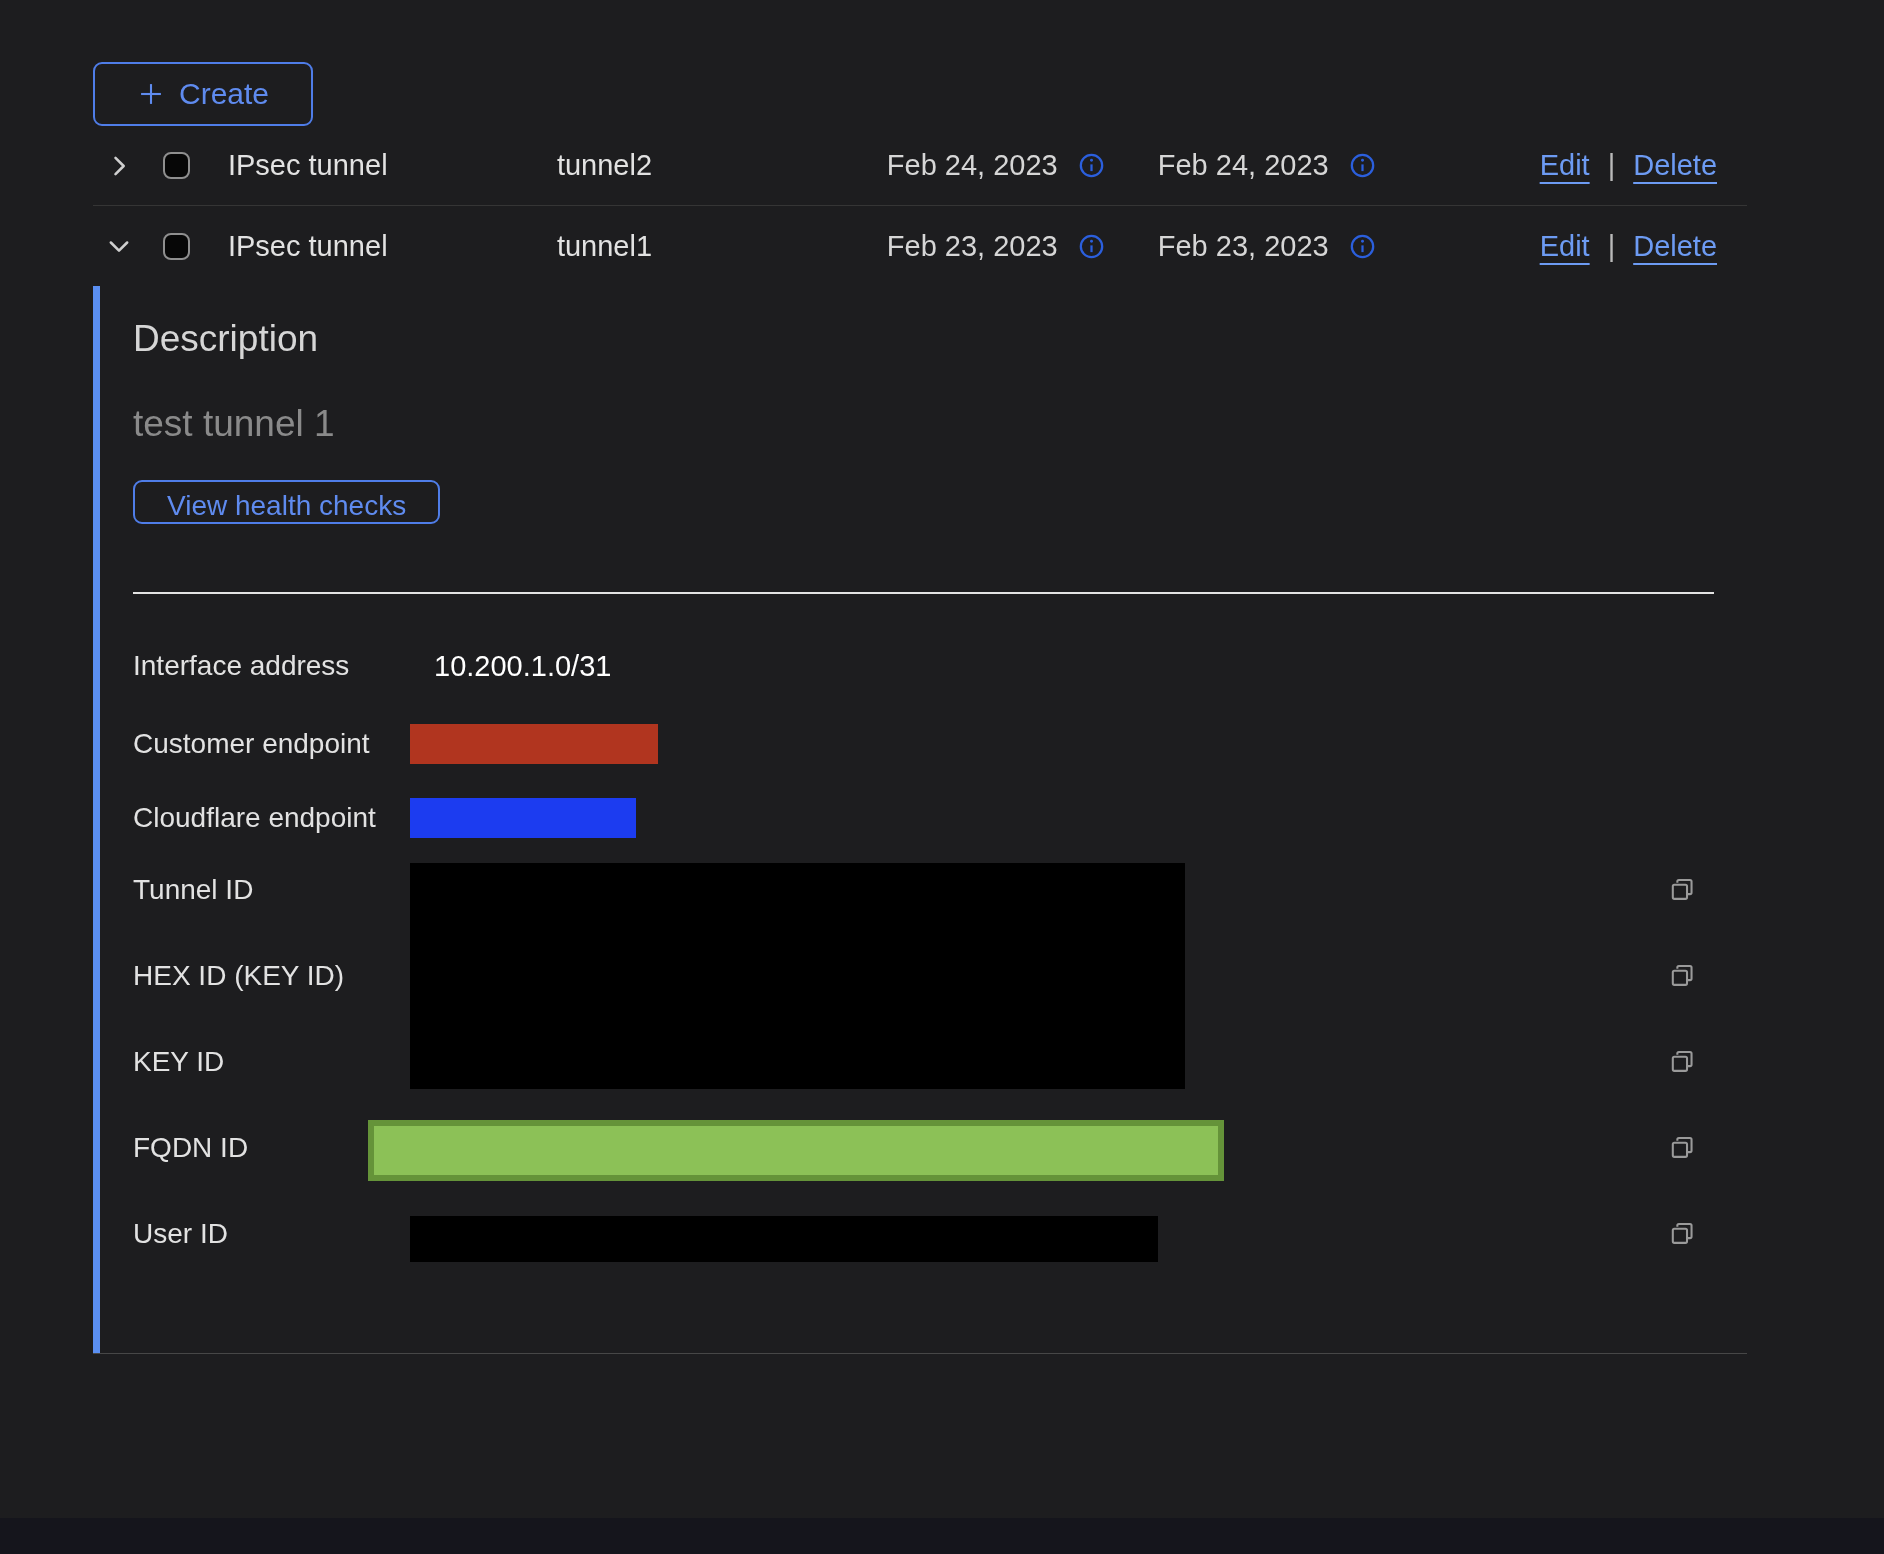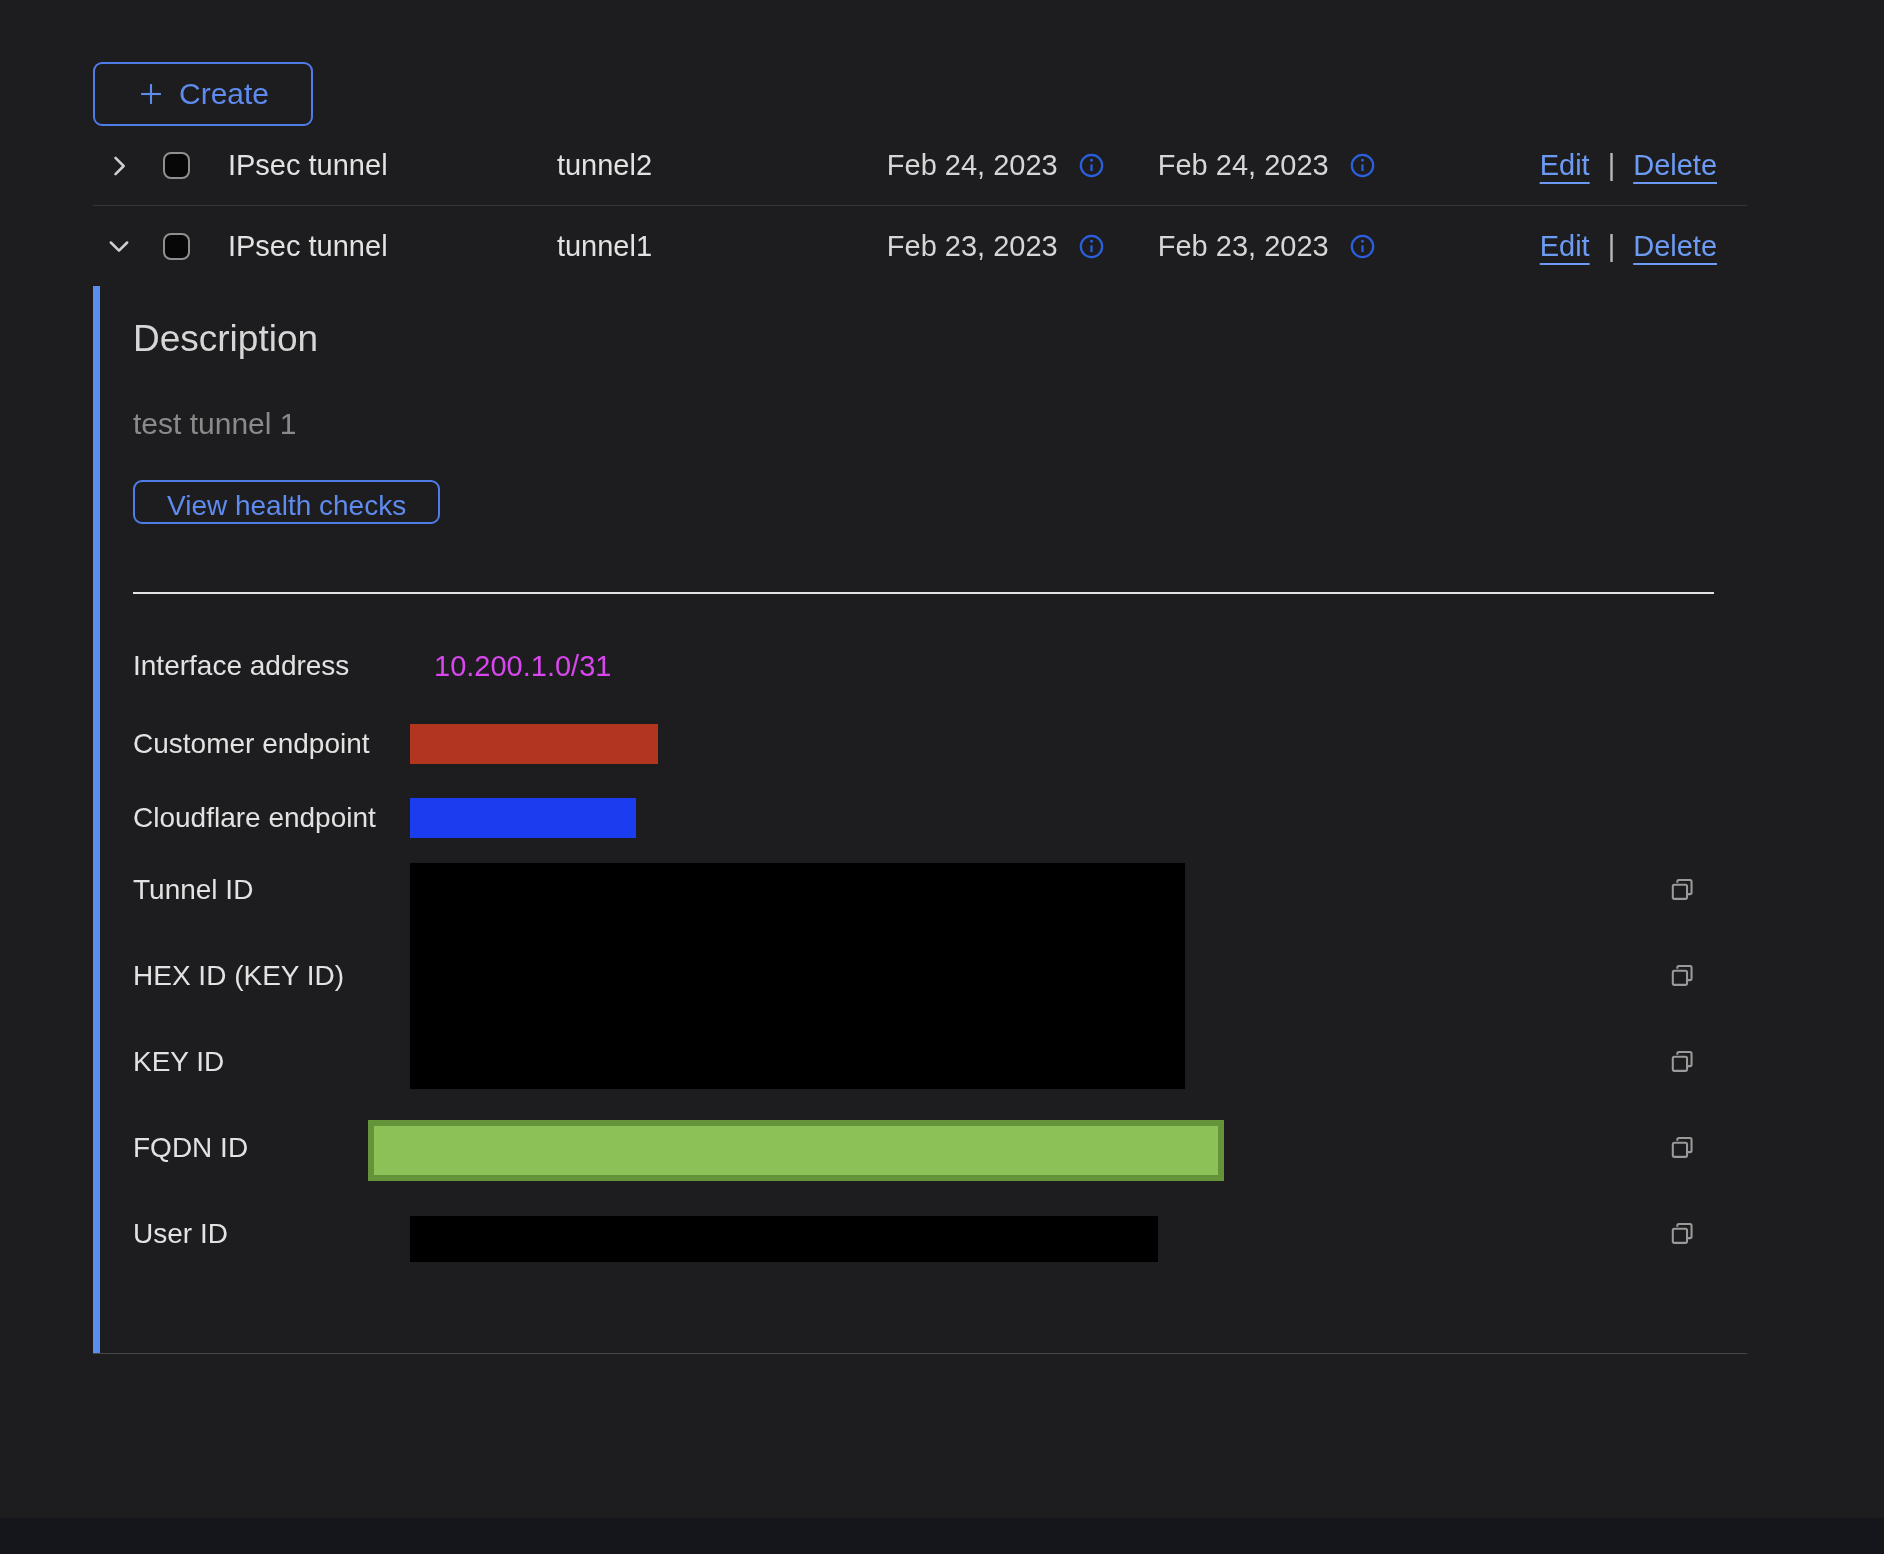--- a/index.html
+++ b/index.html
@@ -47,36 +47,36 @@
 
   .action-link { font-size:29px; color:#6d9bf3; text-decoration:underline; text-underline-offset:7px; cursor:pointer; }
   .pipe { font-size:29px; color:#b9b9b9; }
 
   
   .expanded-panel {
     border-left:7px solid #5a8ff2;
     padding:36px 0 76px 33px;
   }
   .desc-label { font-size:37px; color:#d6d6d6; line-height:34px; }
-  .desc-value { margin-top:50px; font-size:30px; color:#8a8a8a; line-height:36px; }
+  .desc-value { margin-top:50px; font-size:37px; color:#8a8a8a; line-height:36px; }
 
   .health-btn {
     margin-top:38px; height:44px; padding:8px 32px;
     background:transparent; border:2px solid #4f7de8; border-radius:9px;
     color:#5f8bef; font-size:28px; font-family:inherit; cursor:pointer;
   }
 
   .panel-divider { margin-top:68px; margin-right:33px; height:2px; background:#e3e3e3; }
 
   .kv-row { display:flex; align-items:center; height:40px; }
   .kv-interface { margin-top:52px; }
   .kv-customer  { margin-top:38px; }
   .kv-cloudflare{ margin-top:34px; }
   .kv-label { width:277px; font-size:28px; color:#e2e2e2; flex-shrink:0; }
-  .kv-value { font-size:29px; color:#d946ef; margin-left:24px; }
+  .kv-value { font-size:29px; color:#ffffff; margin-left:24px; }
 
   .redact { flex-shrink:0; }
   .redact-red  { width:248px; height:40px; background:#b1351f; }
   .redact-blue { width:226px; height:40px; background:#1c3cf0; }
 
   
   .id-grid {
     margin-top:9px;
     display:grid;
     grid-template-columns:277px 790px 1fr;

